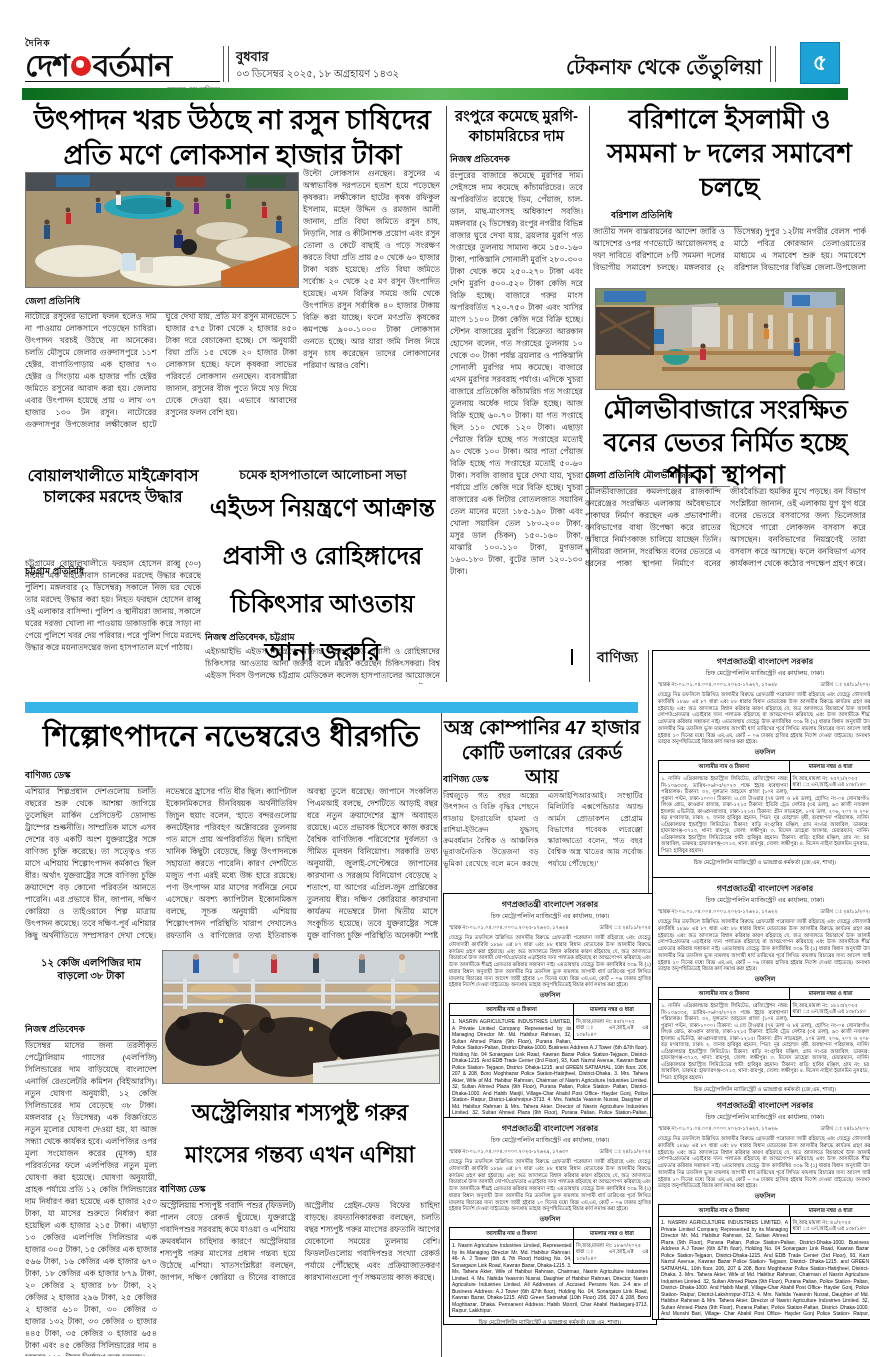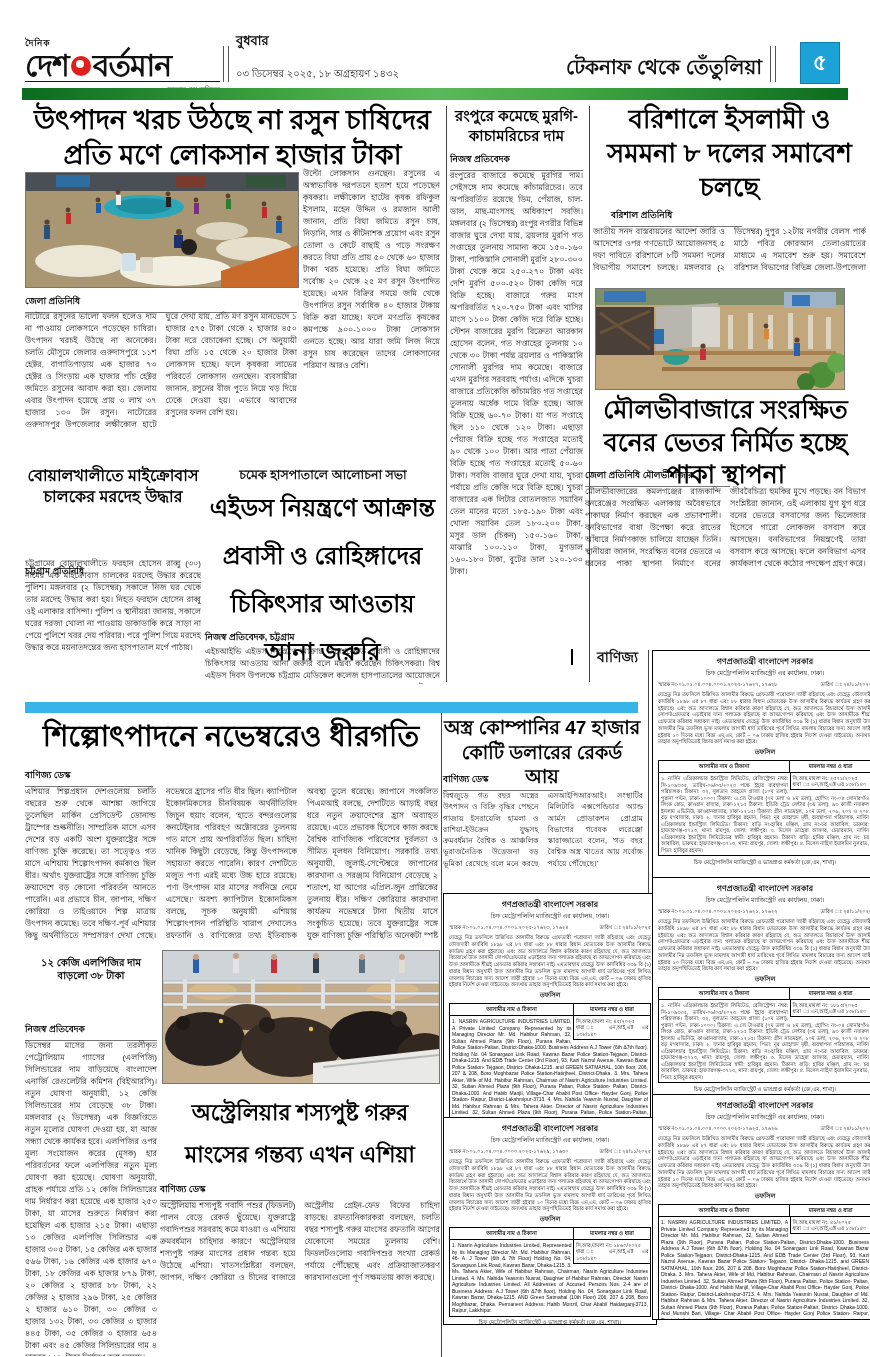--- a/index.html
+++ b/index.html
@@ -56,21 +56,21 @@
   <div class="abs" style="left:25px;top:36px;width:195px;">
     <div class="daily">দৈনিক</div>
     <div class="logo">
       <span>দেশ</span>
       <span class="logo-dot"></span>
       <span>বর্তমান</span>
     </div>
     <div class="tagline">সত্যের পথ অবিচল</div>
   </div>
   <div class="abs vsep" style="left:223px;top:46px;height:36px;"></div>
-  <div class="abs weekday" style="left:236px;top:31px;">বুধবার</div>
+  <div class="abs weekday" style="left:236px;top:47px;">বুধবার</div>
   <div class="abs dateline" style="left:236px;top:66px;">০৩ ডিসেম্বর ২০২৫, ১৮ অগ্রহায়ণ ১৪৩২</div>
   <div class="abs slogan" style="left:540px;top:52px;width:222px;">টেকনাফ থেকে তেঁতুলিয়া</div>
   <div class="abs vsep" style="left:770px;top:46px;height:36px;"></div>
   <div class="abs pagenum" style="left:800px;top:42px;width:38px;height:40px;">৫</div>
   <div class="abs greenbar" style="left:22px;top:88px;width:826px;height:12px;"></div>
 
   <div class="abs vrule" style="left:446px;top:106px;height:576px;"></div>
   <div class="abs vrule" style="left:589px;top:106px;height:576px;"></div>
   <div class="abs vrule" style="left:441px;top:712px;height:645px;"></div>
   <div class="abs vrule" style="left:648px;top:650px;height:660px;"></div>

